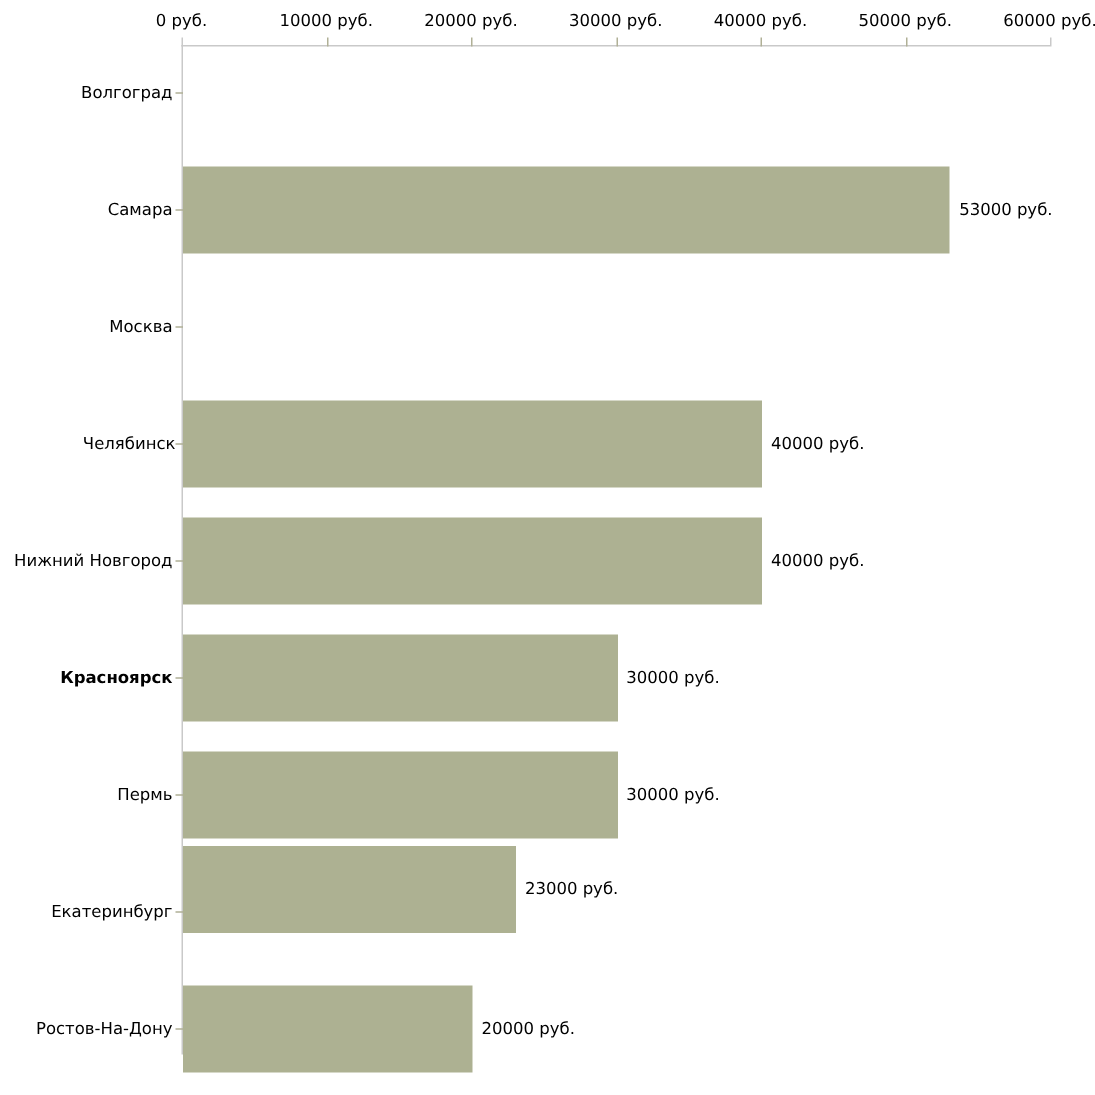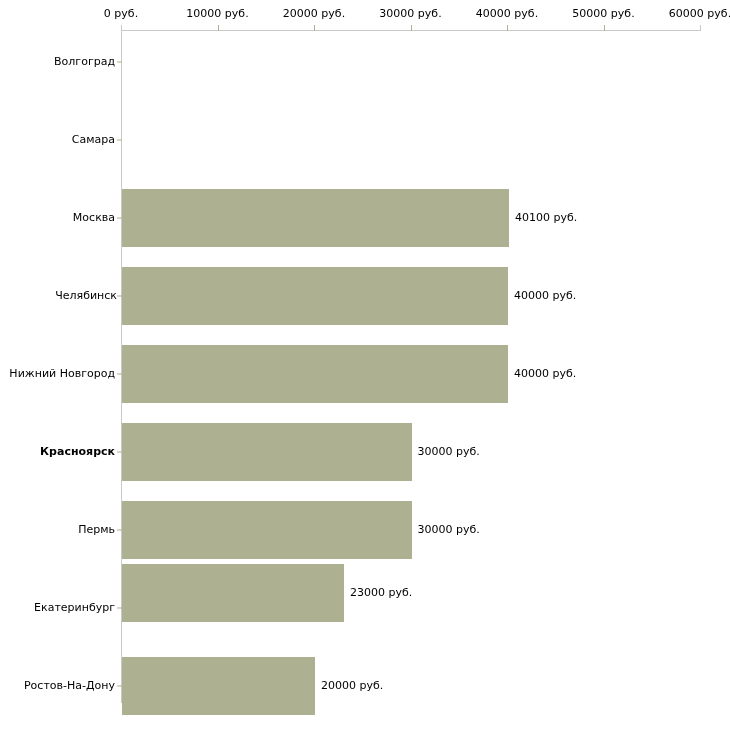--- a/index.html
+++ b/index.html
@@ -155,23 +155,23 @@
       <div class="y-tick-label" style="top: 452px; right: 615px; font-weight: bold;">Красноярск</div>
       <div class="y-tick" style="top: 530px;"></div>
       <div class="y-tick-label" style="top: 530px; right: 615px;">Пермь</div>
       <div class="y-tick" style="top: 608px;"></div>
       <div class="y-tick-label" style="top: 608px; right: 615px;">Екатеринбург</div>
       <div class="y-tick" style="top: 686px;"></div>
       <div class="y-tick-label" style="top: 686px; right: 615px;">Ростов-На-Дону</div>
     </div>
 
   <div class="plot-area" id="plot-area">
-      <div class="bar-row" style="top: 189px; height: 58px;">
-        <div class="bar" style="width: 386.965px; background: rgb(173, 177, 146);"></div>
-        <div class="bar-value" style="left: 514.965px;">40100 руб.</div>
+      <div class="bar-row" style="top: 111px; height: 58px;">
+        <div class="bar" style="width: 511.45px; background: rgb(173, 177, 146);"></div>
+        <div class="bar-value" style="left: 639.45px;">53000 руб.</div>
       </div>
       <div class="bar-row" style="top: 267px; height: 58px;">
         <div class="bar" style="width: 386px; background: rgb(173, 177, 146);"></div>
         <div class="bar-value" style="left: 514px;">40000 руб.</div>
       </div>
       <div class="bar-row" style="top: 345px; height: 58px;">
         <div class="bar" style="width: 386px; background: rgb(173, 177, 146);"></div>
         <div class="bar-value" style="left: 514px;">40000 руб.</div>
       </div>
       <div class="bar-row" style="top: 423px; height: 58px;">

